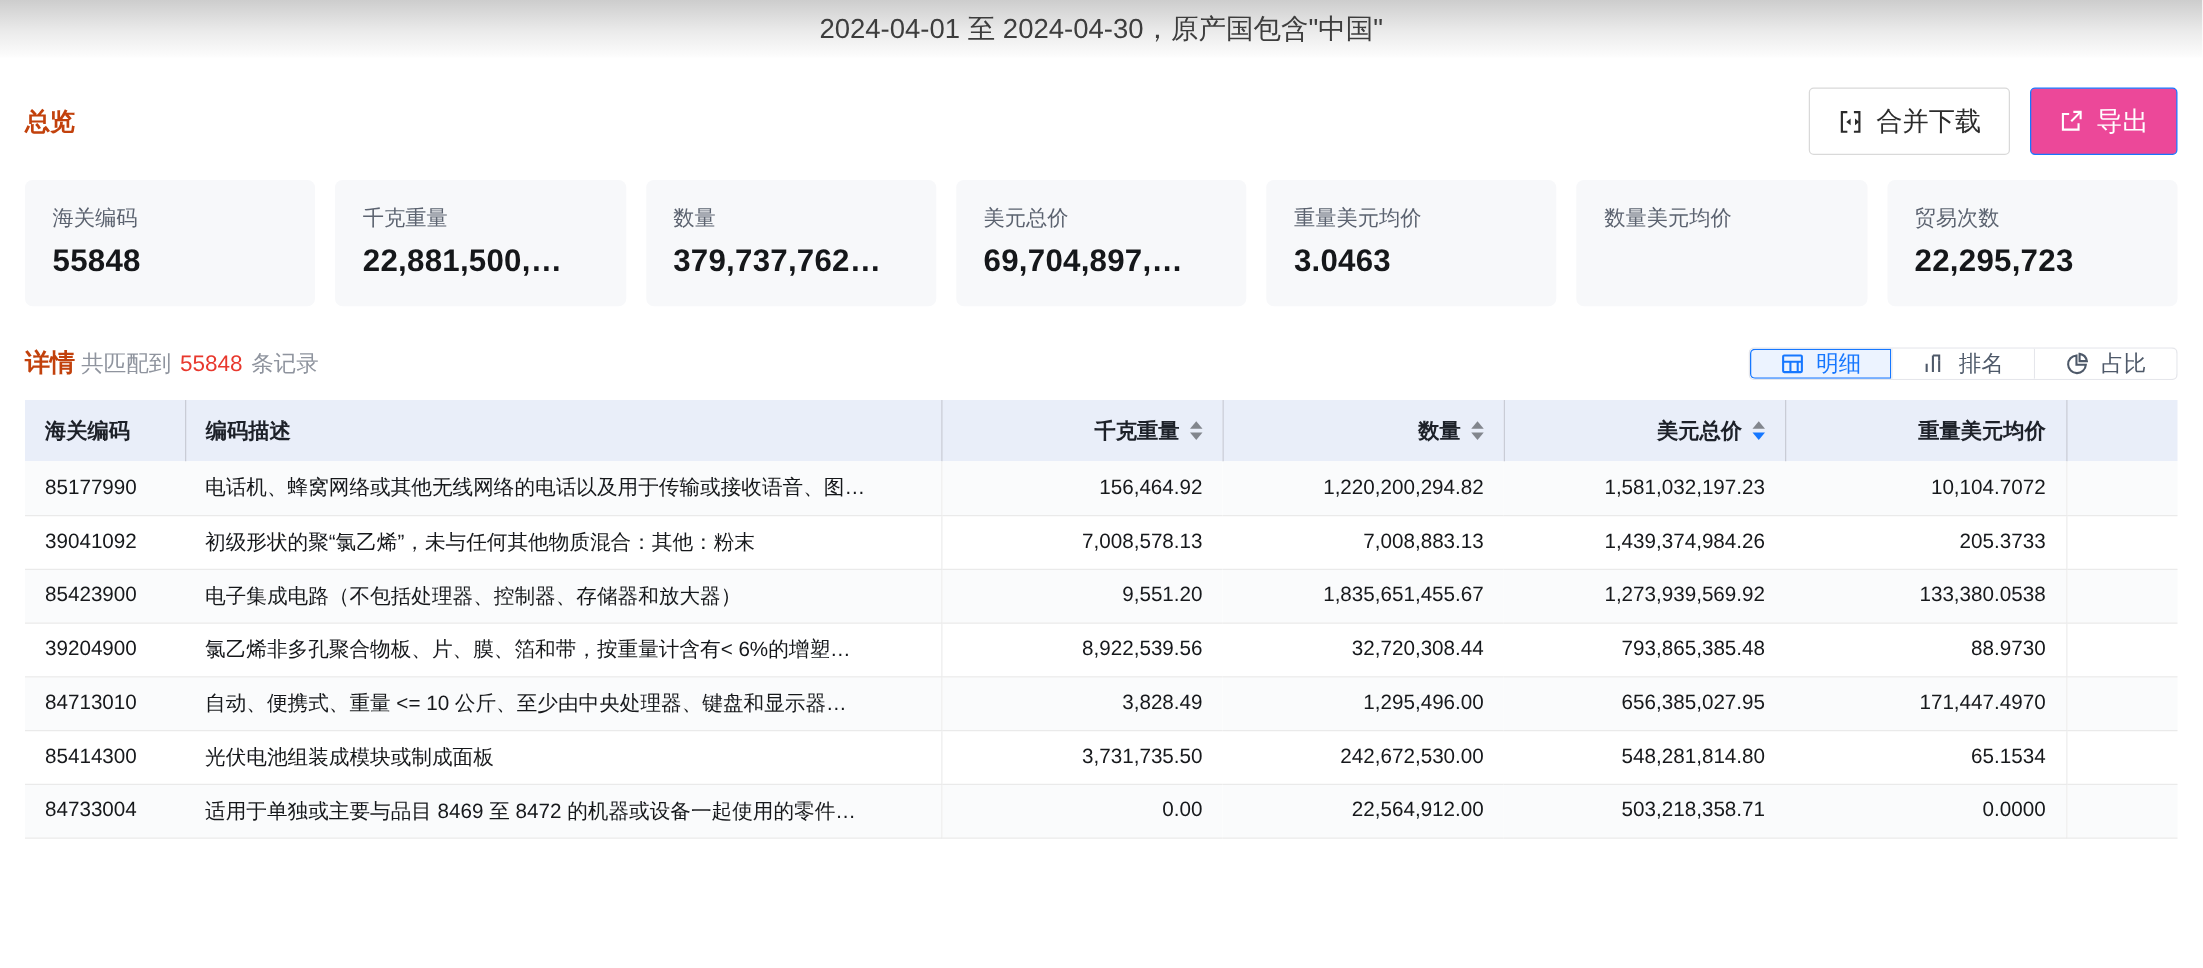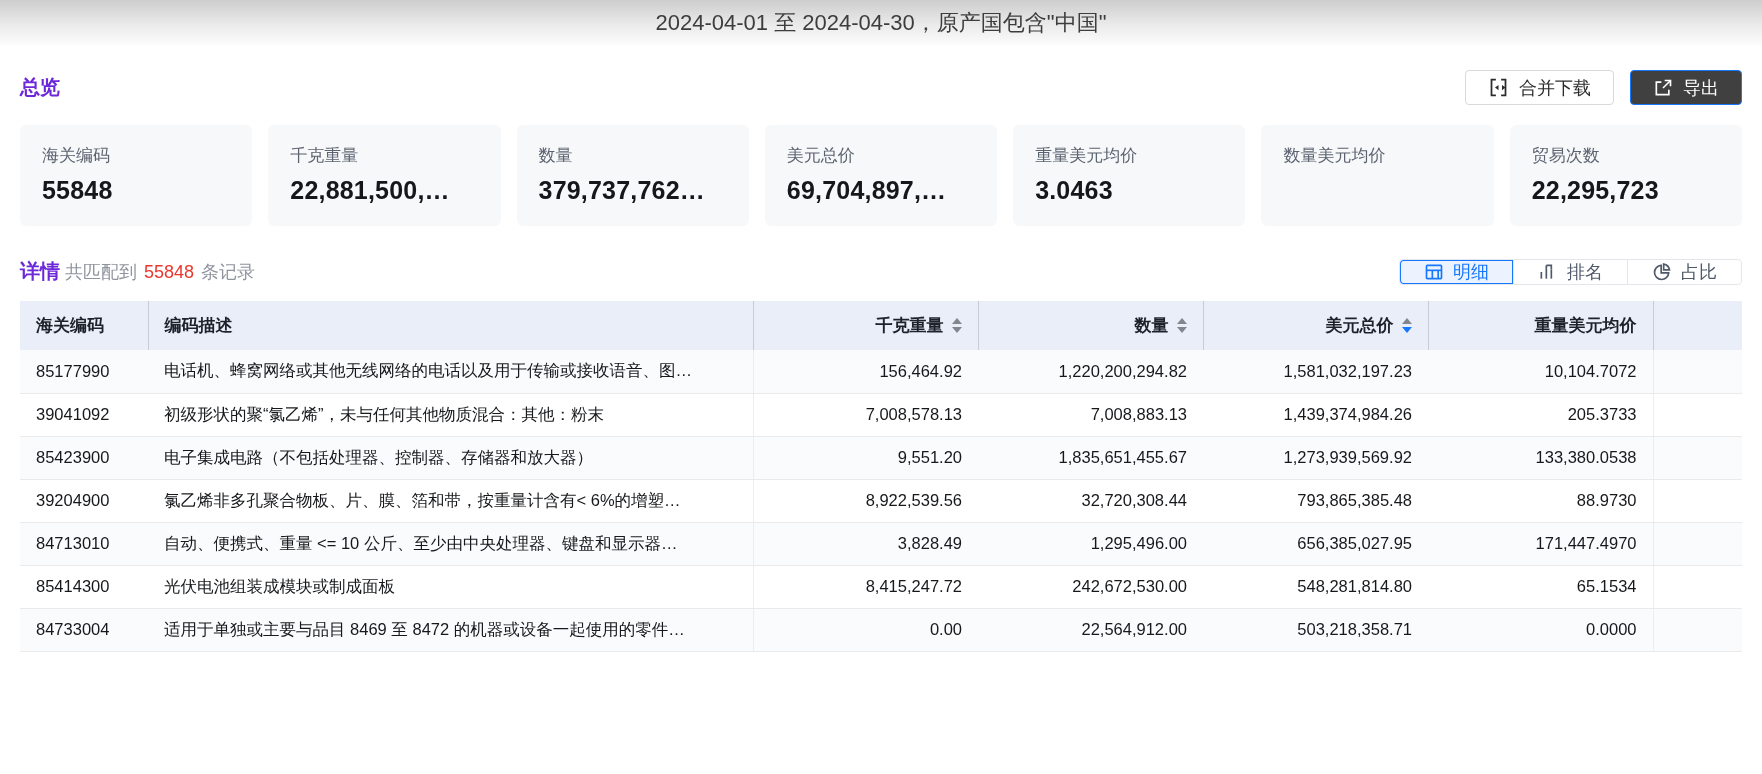--- a/index.html
+++ b/index.html
@@ -5,26 +5,26 @@
   * { box-sizing: border-box; margin: 0; padding: 0; }
   html,body { width: 1762px; height: 774px; overflow: hidden; background: #fff;
     font-family: "Liberation Sans", "DejaVu Sans", sans-serif; }
 
   .topbar { height: 46px; background: linear-gradient(180deg,#cdcdcd 0%,#ebebeb 55%,#fdfdfd 100%);
     display: flex; align-items: center; justify-content: center;
     font-size: 22px; color: #3d3d3d; }
 
   .overview-head { display: flex; justify-content: space-between; align-items: center;
     margin: 24px 20px 0; }
-  .section-title { font-size: 20px; font-weight: bold; color: #6d28d9; }
+  .section-title { font-size: 20px; font-weight: bold; color: #c2410c; }
   .btn-group { display: flex; gap: 16px; }
-  .btn { display: inline-flex; align-items: center; gap: 10px; height: 35px; padding: 0 22px;
-    border-radius: 4px; font-size: 18px; cursor: pointer; border: 1px solid #d9d9d9;
+  .btn { display: inline-flex; align-items: center; gap: 10px; height: 54px; padding: 0 22px;
+    border-radius: 4px; font-size: 21px; cursor: pointer; border: 1px solid #d9d9d9;
     background: #fff; color: #2b2b2b; }
-  .btn.primary { background: #404040; border-color: #1677ff; color: #fff; }
+  .btn.primary { background: #ec4899; border-color: #1677ff; color: #fff; }
   .btn svg { display: block; }
 
   .cards { display: flex; gap: 16px; margin: 20px 20px 0; }
   .card { flex: 1; background: #f7f8fa; border-radius: 6px; padding: 19px 22px 21px; min-width: 0; }
   .card-label { font-size: 17px; color: #5c6370; white-space: nowrap; }
   .card-value { margin-top: 9px; font-size: 25px; font-weight: bold; color: #15171a;
     white-space: nowrap; overflow: hidden; letter-spacing: 0.2px; }
 
   .detail-head { display: flex; align-items: center; margin: 32px 20px 16px; }
   .match-text { margin-left: 5px; font-size: 18px; color: #8f949e; }
@@ -280,21 +280,21 @@
     <td class="num col-qty">1,295,496.00</td>
     <td class="num col-usd">656,385,027.95</td>
     <td class="num col-avg">171,447.4970</td>
     <td class="col-fill"></td>
   </tr>
 
 
   <tr>
     <td class="col-code">85414300</td>
     <td class="col-desc">光伏电池组装成模块或制成面板</td>
-    <td class="num col-kg">8,415,247.72</td>
+    <td class="num col-kg">3,731,735.50</td>
     <td class="num col-qty">242,672,530.00</td>
     <td class="num col-usd">548,281,814.80</td>
     <td class="num col-avg">65.1534</td>
     <td class="col-fill"></td>
   </tr>
 
   <tr>
     <td class="col-code">84733004</td>
     <td class="col-desc">适用于单独或主要与品目 8469 至 8472 的机器或设备一起使用的零件…</td>
     <td class="num col-kg">0.00</td>

